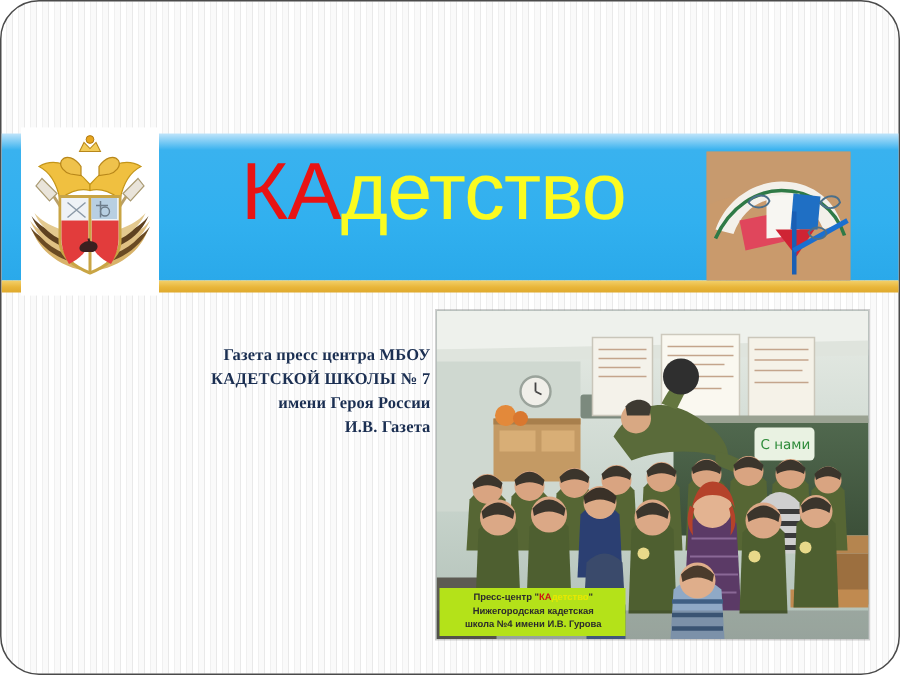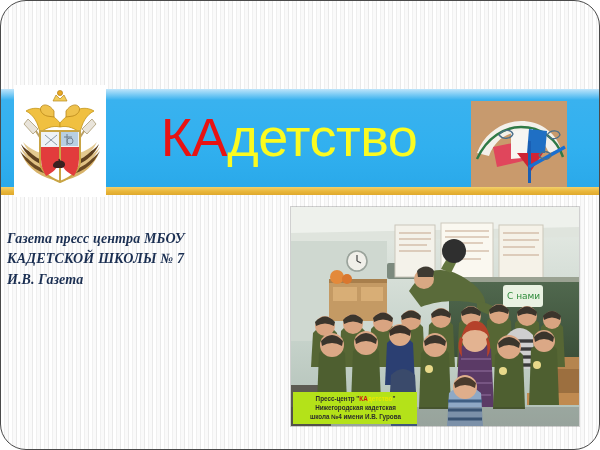--- a/index.html
+++ b/index.html
@@ -78,25 +78,25 @@
     height: 112px;
     background: #ffffff;
     overflow: hidden;
   }
   #emblem-plate svg { display: block; }
 
   
   #title-wrap {
     position: absolute;
     left: 108px;
-    top: 88px;
+    top: 100px;
     width: 360px;
     height: 75px;
     display: flex;
-    align-items: flex-end;
+    align-items: flex-start;
     justify-content: center;
   }
   #title {
     font-family: "Liberation Sans", sans-serif;
     font-size: 54px;
     line-height: 1;
     letter-spacing: -0.5px;
     white-space: nowrap;
     font-weight: 400;
   }
@@ -117,27 +117,26 @@
     overflow: hidden;
     background: #c79a6b;
   }
 
   
   #masthead-text {
     position: absolute;
     left: 6px;
     top: 228px;
     width: 280px;
-    text-align: left;
+    text-align: right;
     color: #1b2f52;
-    font-size: 14px;
+    font-size: 11px;
     line-height: 1.46;
     font-weight: 700;
     letter-spacing: 0.1px;
-    font-style: italic;
   }
   #masthead-text .line {
     display: block;
     white-space: nowrap;
   }
   #masthead-text .line.caps {
     letter-spacing: 0.2px;
   }
 
   
@@ -270,20 +269,21 @@
 
       <path d="M28 34 C 32 28 40 28 42 33 C 40 38 32 39 28 34 Z" fill="none" stroke="#4b6f8a" stroke-width="1.3"></path>
       <path d="M76 34 C 80 28 88 29 89 34 C 86 39 79 39 76 34 Z" fill="none" stroke="#4b6f8a" stroke-width="1.3"></path>
       <path d="M68 54 C 72 49 79 50 80 55 C 77 60 70 59 68 54 Z" fill="none" stroke="#4b6f8a" stroke-width="1.3"></path>
     </svg>
   </div>
 
   <div id="masthead-text">
     <span class="line">Газета пресс центра МБОУ</span>
     <span class="line caps">КАДЕТСКОЙ ШКОЛЫ № 7</span>
+    <span class="line">имени Героя России</span>
     <span class="line">И.В. Газета</span>
   </div>
 
   <div id="photo">
     <svg width="288" height="219" viewBox="0 0 288 219" xmlns="http://www.w3.org/2000/svg">
       <defs>
         <linearGradient id="wallG" x1="0" y1="0" x2="0" y2="1">
           <stop offset="0%" stop-color="#e8ece6"></stop>
           <stop offset="55%" stop-color="#c9d5cd"></stop>
           <stop offset="100%" stop-color="#b0bfb6"></stop>

